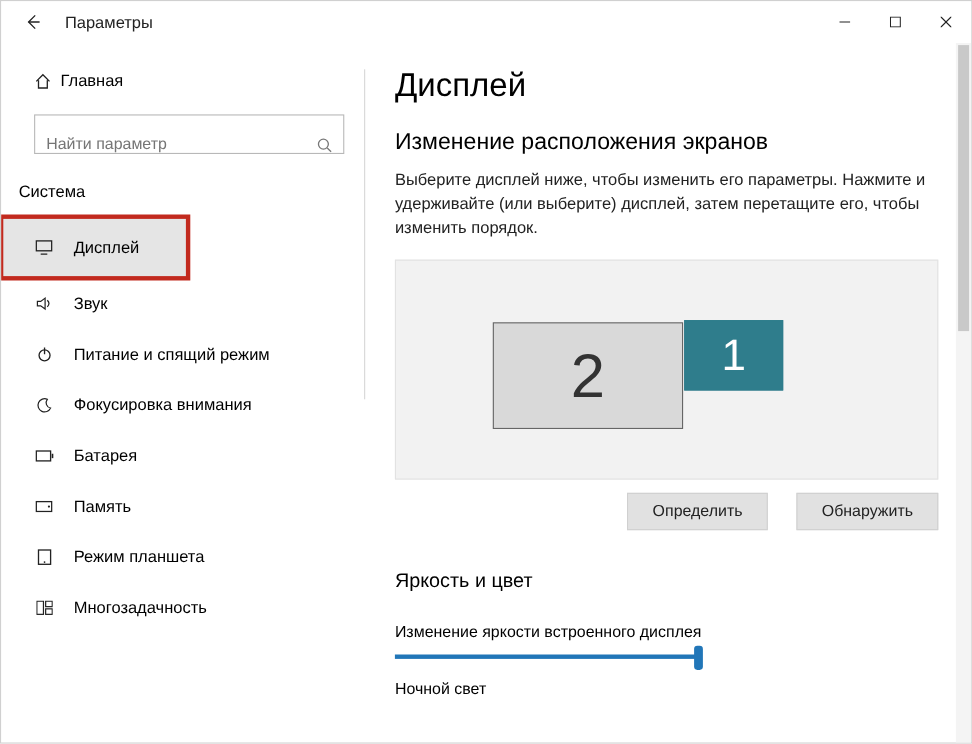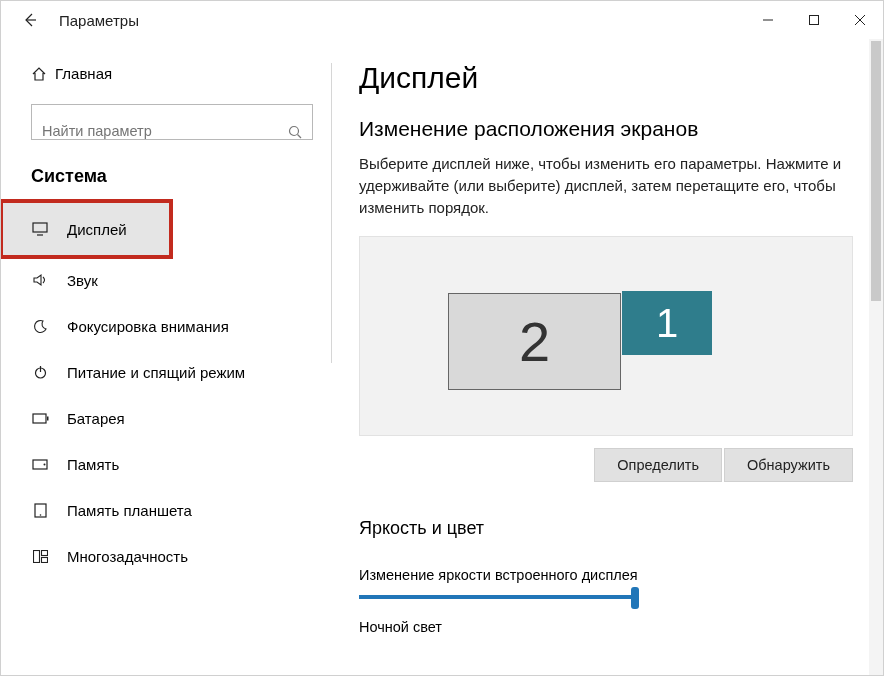--- a/index.html
+++ b/index.html
@@ -64,23 +64,23 @@
     padding: 0 10px;
   }
   .search-box input {
     border:none;outline:none;
     flex:1;
     font-size: 14.5px;
     background:transparent;
     color:#555;
   }
   .cat-label {
-    font-weight:700;
-    font-size: 18px;
-    padding: 26px 0 14px 30px;
+    font-weight:400;
+    font-size: 15px;
+    padding: 26px 0 14px 16px;
   }
   .nav-item {
     display:flex;align-items:center;
     height: 46px;
     padding-left: 30px;
     gap: 18px;
     font-size: 15px;
     cursor:pointer;
     position:relative;
   }
@@ -155,21 +155,21 @@
   .monitor.m1 {
     left: 262px; top: 54px;
     width: 90px; height: 64px;
     background: #2f7d8c;
     color: #fff;
     border-color:#2f7d8c;
     font-size: 40px;
   }
   .btn-row {
     display:flex;
-    gap: 2px;
+    gap: 26px;
     justify-content: flex-end;
     margin-bottom: 36px;
   }
   .btn {
     background: #e1e1e1;
     border: 1px solid #d0d0d0;
     padding: 8px 22px;
     font-size: 14.5px;
     cursor:pointer;
     color:#222;
@@ -272,33 +272,33 @@
           <svg width="16" height="14" viewBox="0 0 16 14">
             <path d="M2 5 H5 L9 2 V12 L5 9 H2 Z" stroke="#222" stroke-width="1.1" fill="none"></path>
             <path d="M11 4 Q14 7 11 10" stroke="#222" stroke-width="1.1" fill="none"></path>
           </svg>
         </span>
       <span>Звук</span>
     </div>
     <div class="nav-item">
       <span class="ic">
           <svg width="15" height="15" viewBox="0 0 15 15">
-            <path d="M10 2 A6 6 0 1 0 13 10 A5 5 0 0 1 10 2 Z" stroke="#222" stroke-width="1.1" fill="none"></path>
-          </svg>
-        </span>
-      <span>Фокусировка внимания</span>
-    </div>
-    <div class="nav-item">
-      <span class="ic">
-          <svg width="15" height="15" viewBox="0 0 15 15">
             <circle cx="7.5" cy="8" r="5" stroke="#222" stroke-width="1.2" fill="none"></circle>
             <line x1="7.5" y1="1" x2="7.5" y2="7" stroke="#222" stroke-width="1.2"></line>
           </svg>
         </span>
       <span>Питание и спящий режим</span>
+    </div>
+    <div class="nav-item">
+      <span class="ic">
+          <svg width="15" height="15" viewBox="0 0 15 15">
+            <path d="M10 2 A6 6 0 1 0 13 10 A5 5 0 0 1 10 2 Z" stroke="#222" stroke-width="1.1" fill="none"></path>
+          </svg>
+        </span>
+      <span>Фокусировка внимания</span>
     </div>
     <div class="nav-item">
       <span class="ic">
           <svg width="17" height="11" viewBox="0 0 17 11">
             <rect x="1" y="1" width="13" height="9" stroke="#222" stroke-width="1.2" fill="none"></rect>
             <rect x="15" y="3.5" width="1.5" height="4" fill="#222"></rect>
           </svg>
         </span>
       <span>Батарея</span>
     </div>
@@ -311,21 +311,21 @@
         </span>
       <span>Память</span>
     </div>
     <div class="nav-item">
       <span class="ic">
           <svg width="15" height="15" viewBox="0 0 15 15">
             <rect x="2" y="1" width="11" height="13" stroke="#222" stroke-width="1.2" fill="none"></rect>
             <circle cx="7.5" cy="12" r="0.8" fill="#222"></circle>
           </svg>
         </span>
-      <span>Память планшета</span>
+      <span>Режим планшета</span>
     </div>
     <div class="nav-item">
       <span class="ic">
           <svg width="15" height="13" viewBox="0 0 15 13">
             <rect x="0.5" y="0.5" width="6" height="12" stroke="#222" stroke-width="1.1" fill="none"></rect>
             <rect x="8.5" y="0.5" width="6" height="5" stroke="#222" stroke-width="1.1" fill="none"></rect>
             <rect x="8.5" y="7.5" width="6" height="5" stroke="#222" stroke-width="1.1" fill="none"></rect>
           </svg>
         </span>
       <span>Многозадачность</span>

